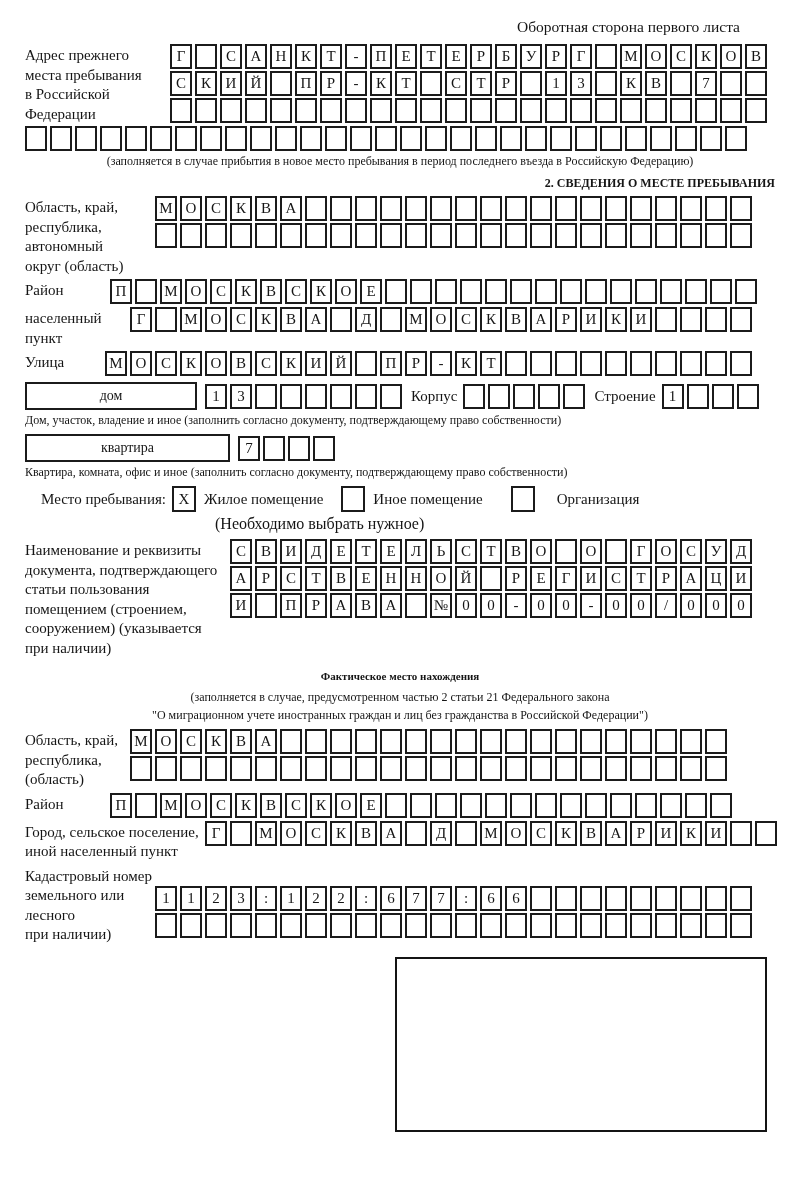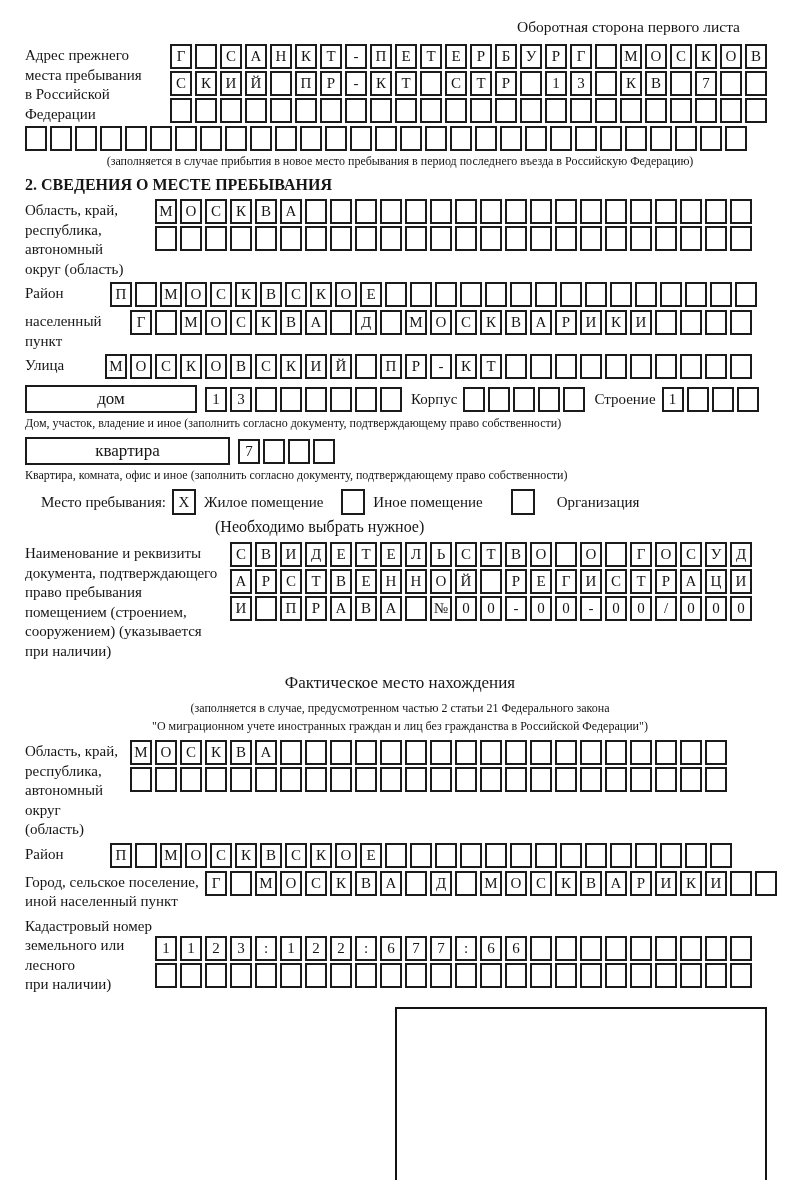--- a/index.html
+++ b/index.html
@@ -18,27 +18,27 @@
 
   .cellrows { display:flex; flex-direction:column; gap:2px; }
   .cells { display:flex; }
   .cell {
     width:22px; height:25px; border:2px solid #1b1b1b; margin-right:3px;
     font-size:15px; line-height:21px; text-align:center; flex-shrink:0;
     font-family:"Liberation Serif", serif;
   }
   .caption { font-size:12px; margin-top:3px; }
   .center { text-align:center; }
-  .h2 { font-weight:bold; font-size:16px; text-align:left; margin:7px 0 5px 0; }
-  .h3 { font-weight:normal; font-size:17px; text-align:center; margin:12px 0 8px 0; }
+  .h2 { font-weight:bold; font-size:12px; text-align:right; margin:7px 0 5px 0; }
+  .h3 { font-weight:bold; font-size:11px; text-align:center; margin:12px 0 8px 0; }
 
   .inline-row { display:flex; align-items:center; margin-top:6px; }
   .wbox {
     border:2px solid #1b1b1b; height:28px; display:flex; align-items:center;
-    justify-content:center; font-size:17px; flex-shrink:0;
+    justify-content:center; font-size:14px; flex-shrink:0;
   }
   .inl-label { font-size:15px; margin:0 6px; white-space:nowrap; }
   .chk {
     width:24px; height:26px; border:2px solid #1b1b1b; text-align:center;
     font-size:15px; line-height:22px; flex-shrink:0;
   }
   .opt-label { font-size:15px; margin:0 18px 0 8px; white-space:nowrap; }
   .hint { font-size:16px; margin:3px 0 0 190px; }
 
   .stamp {
@@ -385,21 +385,21 @@
     <div class="opt-label">Иное помещение</div>
     <div class="chk" style="margin-left:10px"></div>
     <div class="opt-label" style="margin-left:22px">Организация</div>
   </div>
   <div class="hint">(Необходимо выбрать нужное)</div>
 
   <div class="field mt6">
     <div class="flabel w205">
       <div>Наименование и реквизиты</div>
       <div>документа, подтверждающего</div>
-      <div>право пребывания</div>
+      <div>статьи пользования</div>
       <div>помещением (строением,</div>
       <div>сооружением) (указывается</div>
       <div>при наличии)</div>
     </div>
     <div class="cellrows">
       <div class="cells">
           <span class="cell">С</span>
           <span class="cell">В</span>
           <span class="cell">И</span>
           <span class="cell">Д</span>
@@ -471,21 +471,20 @@
   </div>
 
   <div class="h3">Фактическое место нахождения</div>
   <div class="caption center">(заполняется в случае, предусмотренном частью 2 статьи 21 Федерального закона</div>
   <div class="caption center">"О миграционном учете иностранных граждан и лиц без гражданства в Российской Федерации")</div>
 
   <div class="field mt6">
     <div class="flabel w105">
       <div>Область, край,</div>
       <div>республика,</div>
-      <div>автономный округ</div>
       <div>(область)</div>
     </div>
     <div class="cellrows">
       <div class="cells">
           <span class="cell">М</span>
           <span class="cell">О</span>
           <span class="cell">С</span>
           <span class="cell">К</span>
           <span class="cell">В</span>
           <span class="cell">А</span>

